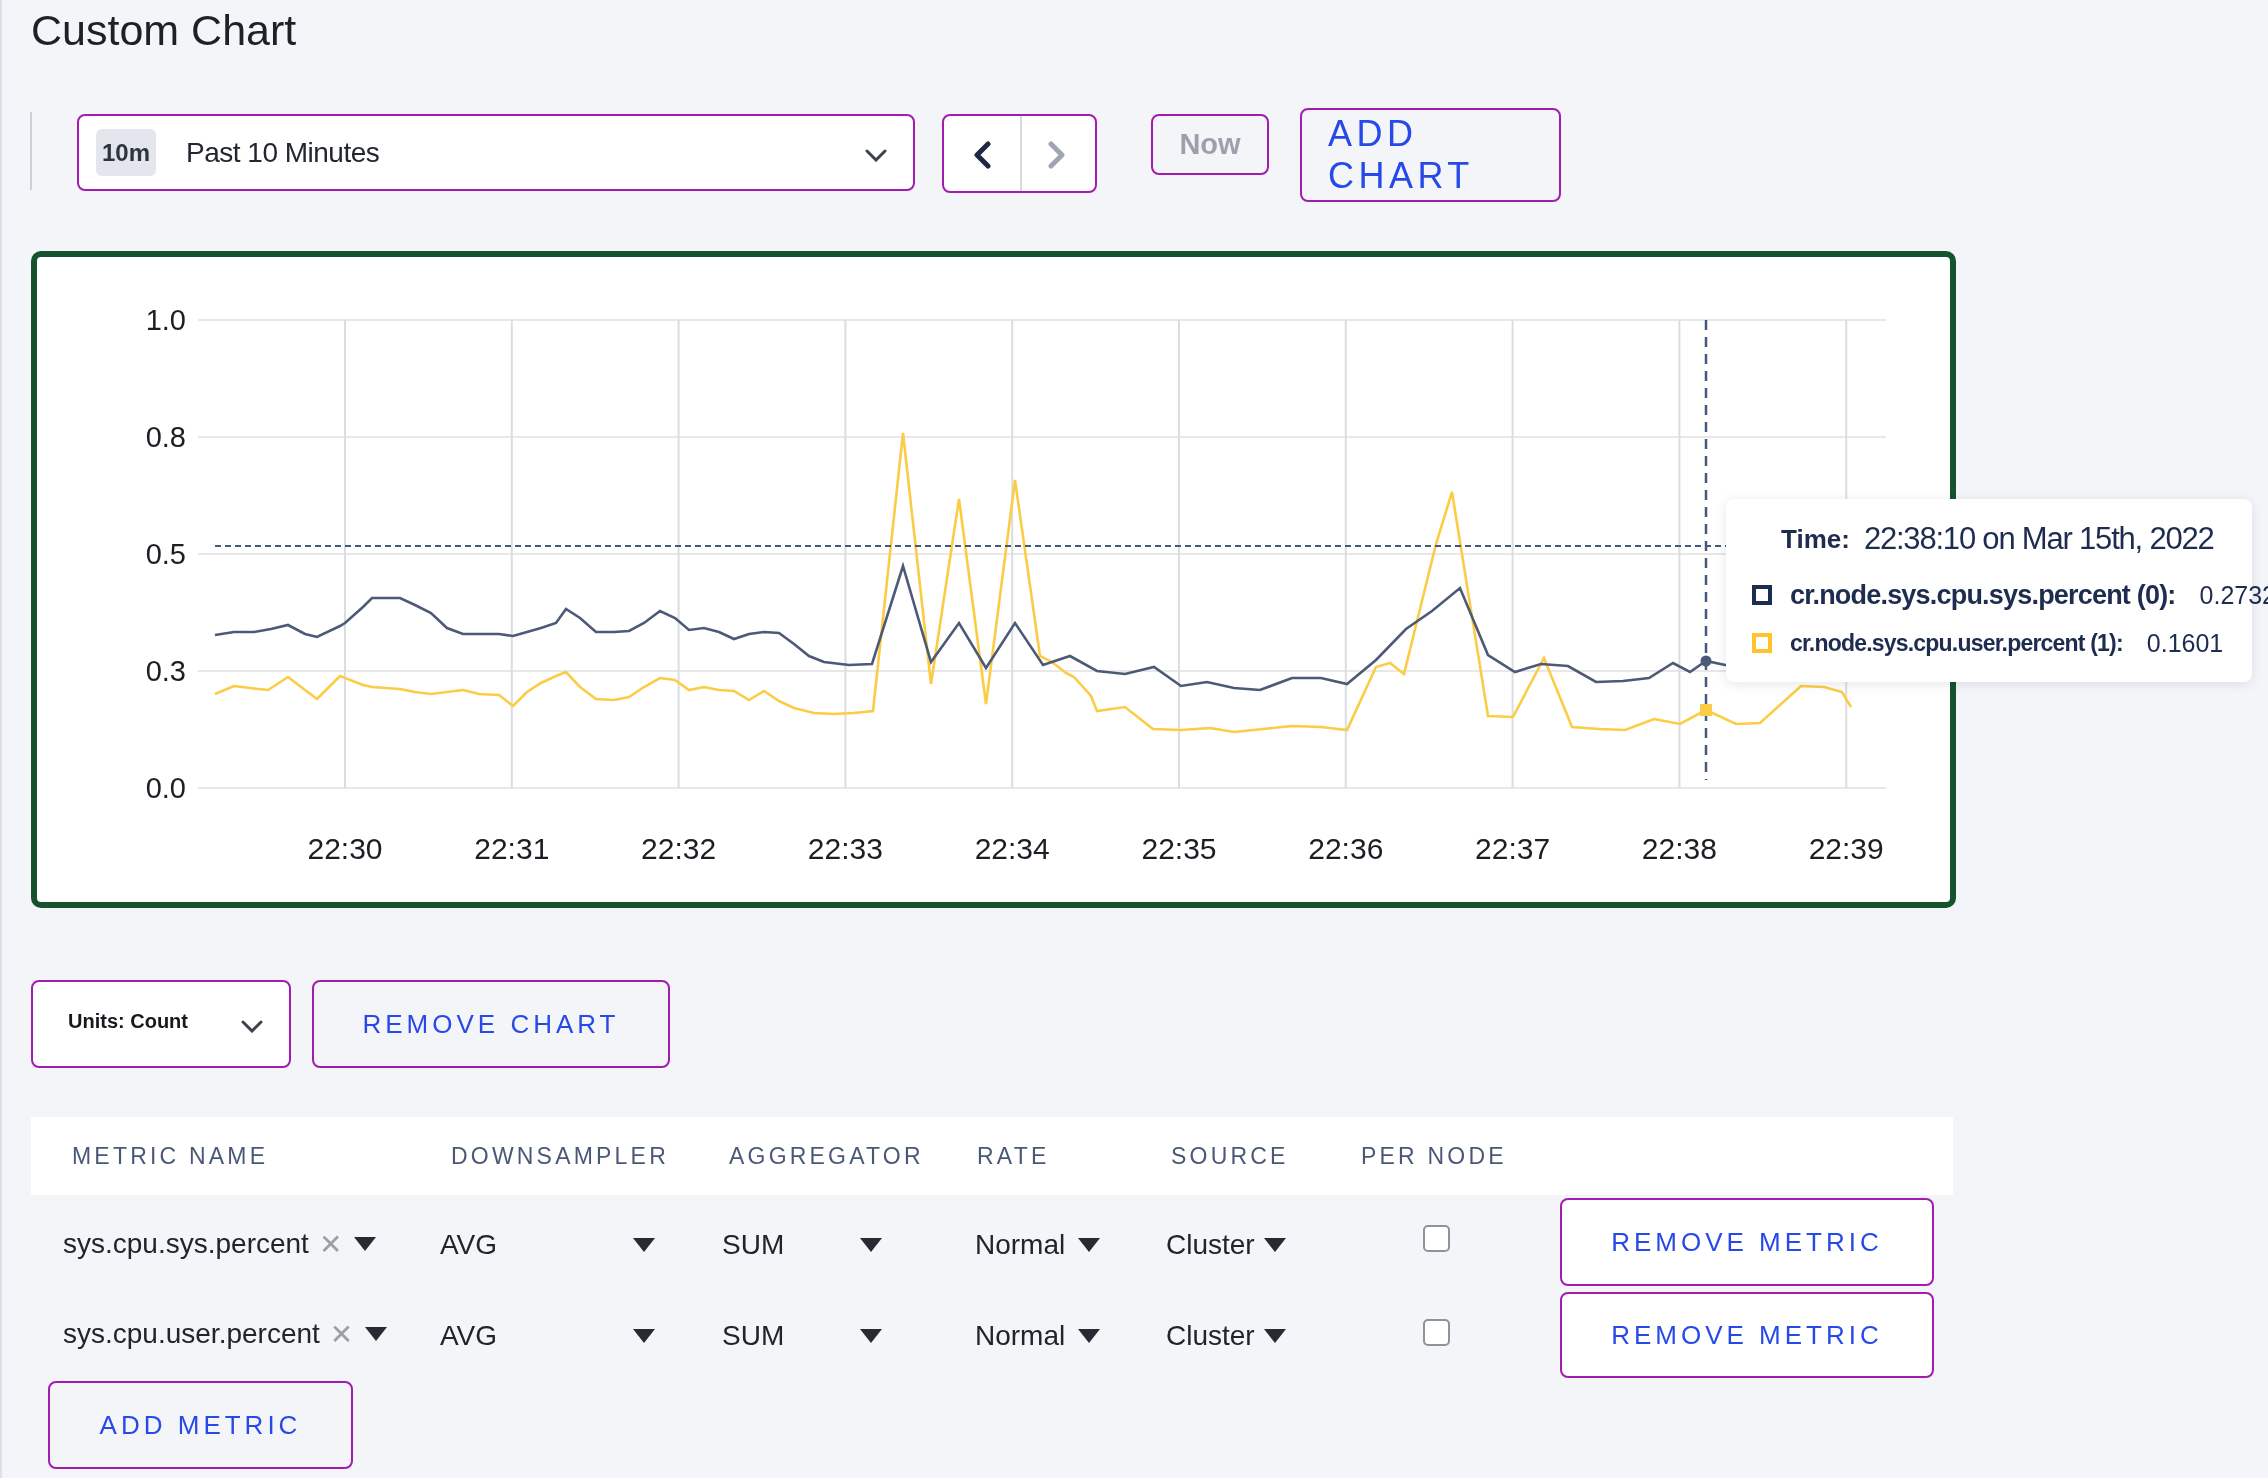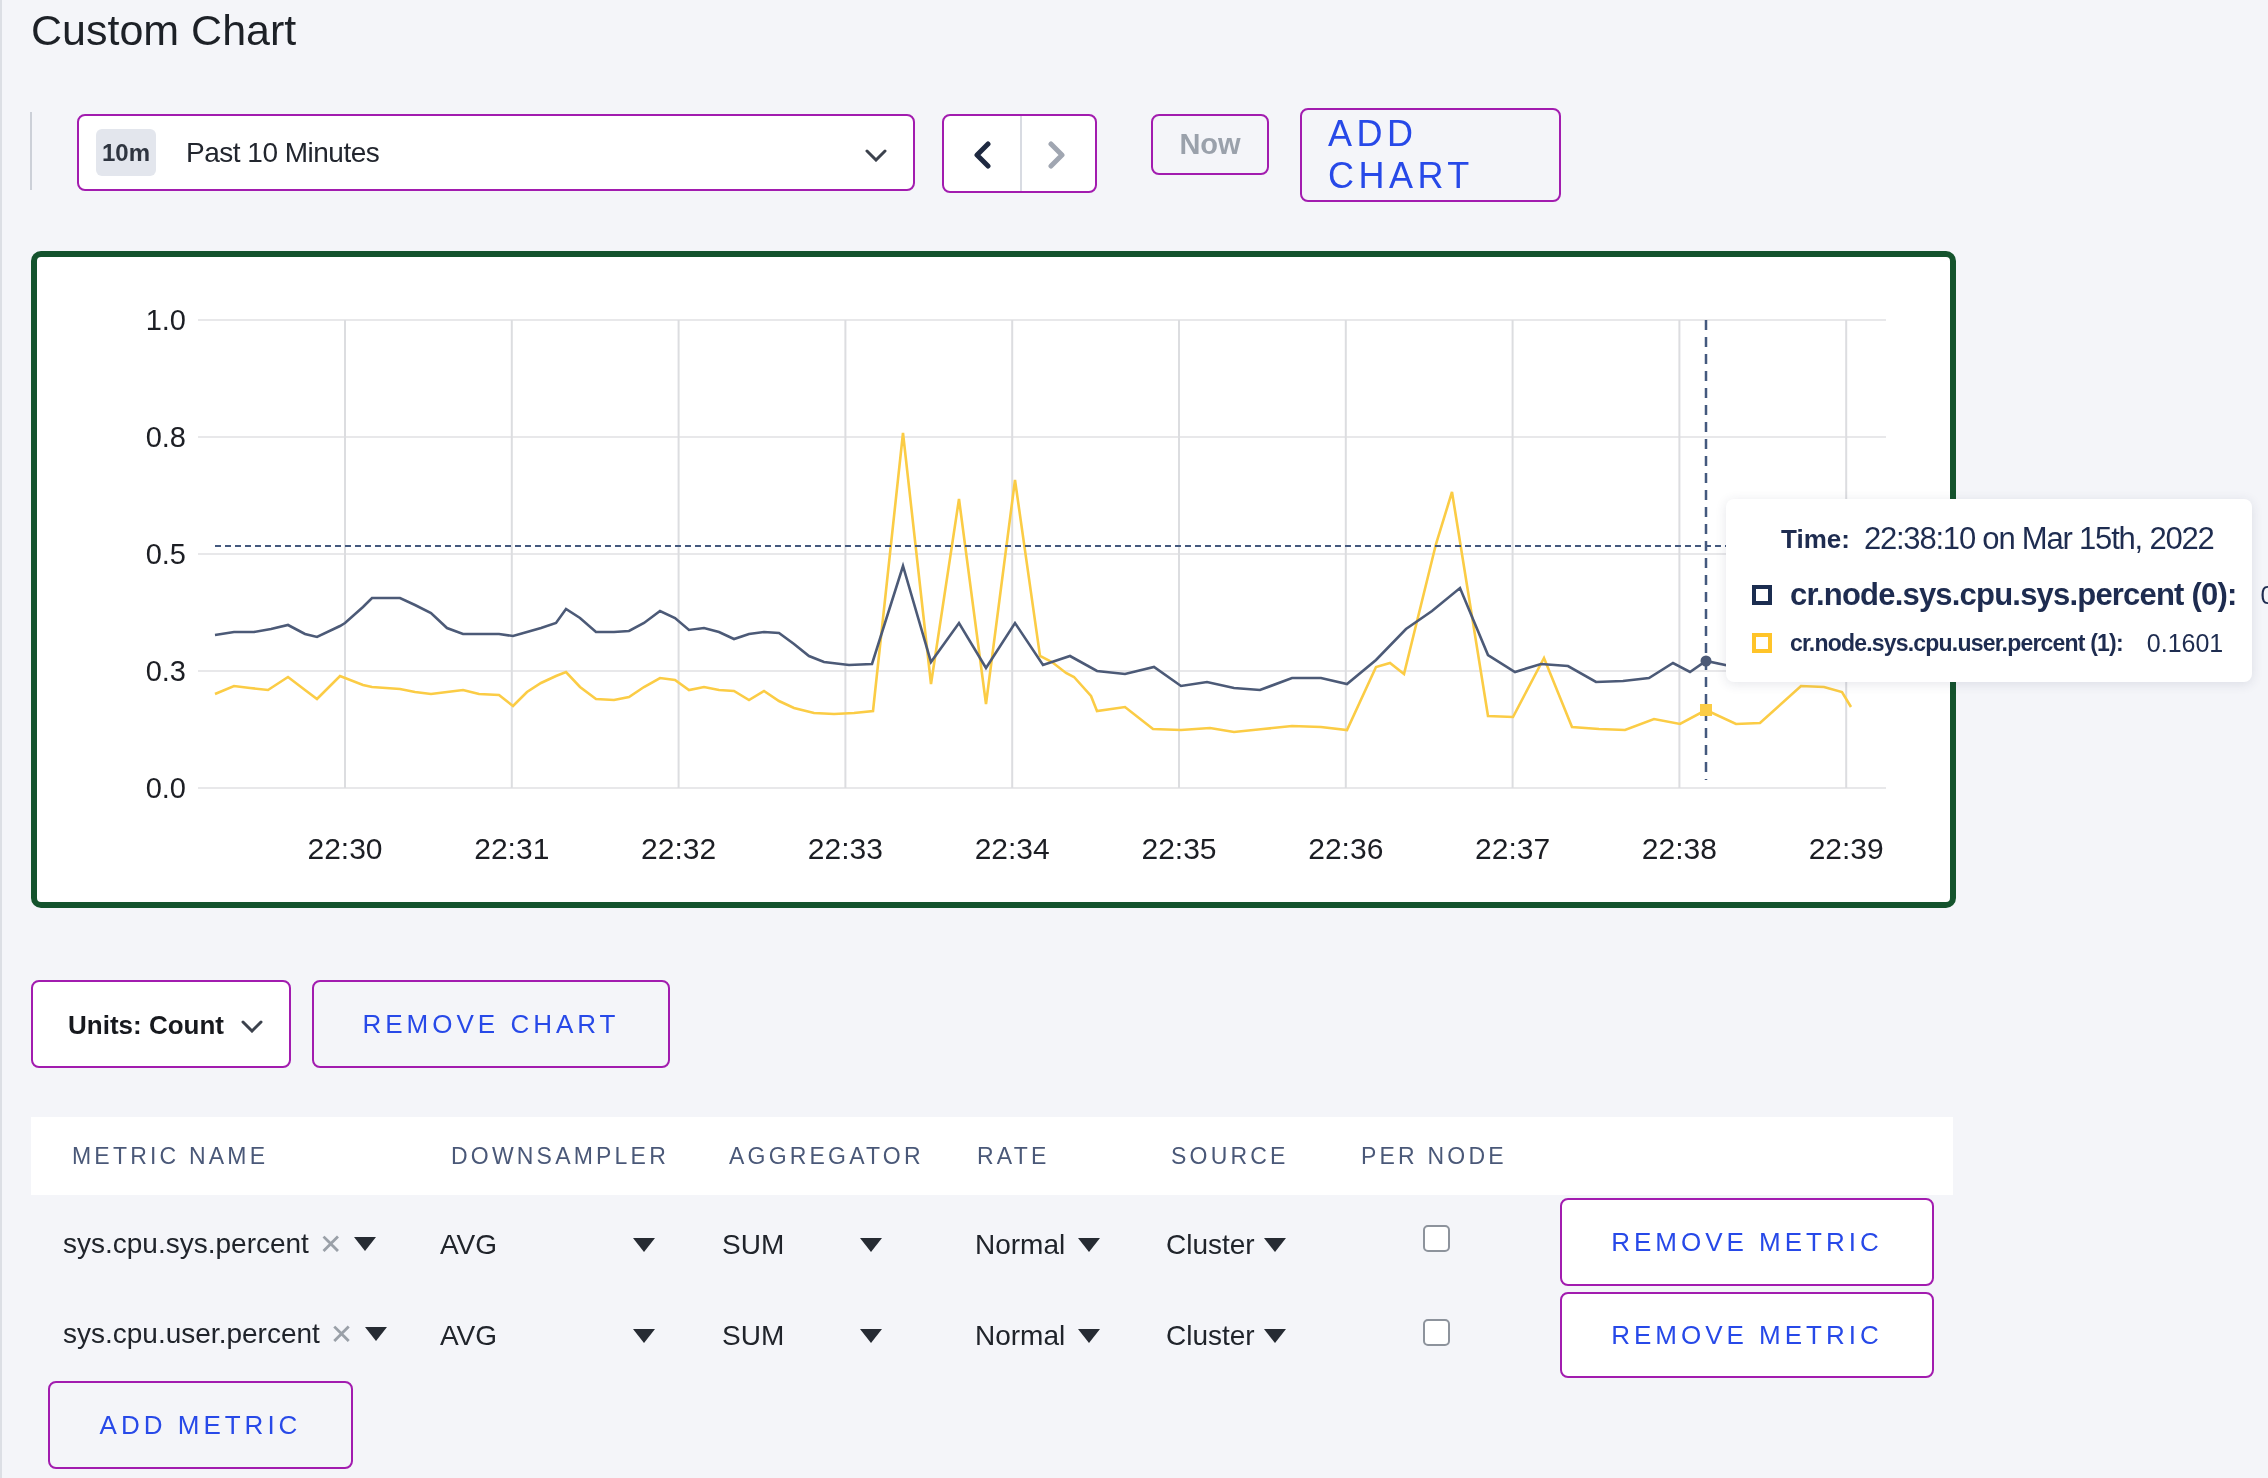--- a/index.html
+++ b/index.html
@@ -80,32 +80,32 @@
 </svg>
 </div>
 
 <div class="abs" style="left:1726px;top:499px;width:526px;height:183px;background:#fff;border-radius:8px;box-shadow:0 2px 12px rgba(40,50,80,0.12);z-index:5;">
   <div class="ttrow" style="left:55px;top:24px;">
       <span style="font-size:26px;font-weight:bold;color:#1e2c50;">Time:</span>
       <span style="margin-left:14px;font-size:31px;letter-spacing:-1.2px;color:#1e2c50;">22:38:10 on Mar 15th, 2022</span>
     </div>
   <div class="ttrow" style="left:26px;top:80px;">
     <div style="width:20px;height:20px;border:4px solid #1b2d50;"></div>
-    <span style="margin-left:18px;font-size:31px;font-weight:bold;letter-spacing:-0.8px;color:#1e2c50;">cr.node.sys.cpu.sys.percent (0):</span>
+    <span style="margin-left:18px;font-size:27px;font-weight:bold;letter-spacing:-0.8px;color:#1e2c50;">cr.node.sys.cpu.sys.percent (0):</span>
     <span style="margin-left:24px;font-size:25px;color:#1e2c50;">0.2732</span>
   </div>
   <div class="ttrow" style="left:26px;top:128px;">
     <div style="width:20px;height:20px;border:4px solid #ffc429;"></div>
     <span style="margin-left:18px;font-size:23px;font-weight:bold;letter-spacing:-0.8px;color:#1e2c50;">cr.node.sys.cpu.user.percent (1):</span>
     <span style="margin-left:24px;font-size:25px;color:#1e2c50;">0.1601</span>
   </div>
 </div>
 
 <div class="btn" style="left:31px;top:980px;width:260px;height:88px;background:#fff;">
-  <span style="position:absolute;left:35px;top:28px;font-size:26px;font-weight:bold;color:#17191e;">Units: Count</span>
+  <span style="position:absolute;left:35px;top:28px;font-size:20px;font-weight:bold;color:#17191e;">Units: Count</span>
   <svg style="position:absolute;right:26px;top:38px" width="22" height="13" viewBox="0 0 22 13">
       <path d="M2 2 L11 11 L20 2" fill="none" stroke="#3c424d" stroke-width="3" stroke-linecap="round"></path>
     </svg>
 </div>
 <div class="btn" style="left:312px;top:980px;width:358px;height:88px;">
     <span class="blue" style="font-size:26px;letter-spacing:4px;">REMOVE CHART</span>
   </div>
 
 <div class="abs" style="left:31px;top:1117px;width:1922px;height:78px;background:#fff;"></div>
 <div class="hdr" style="left:72px;top:1117px;">METRIC NAME</div>

